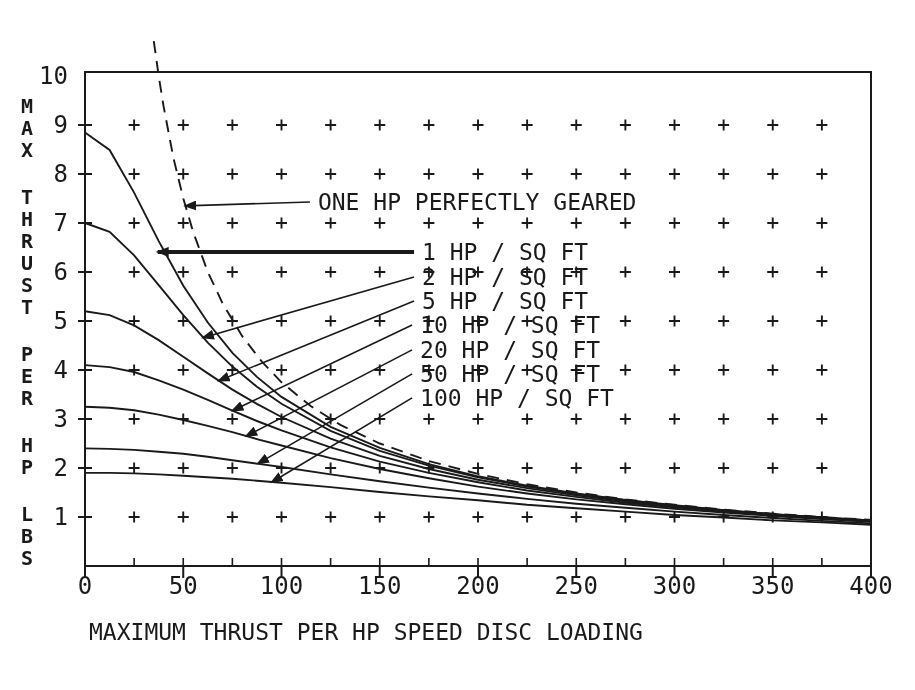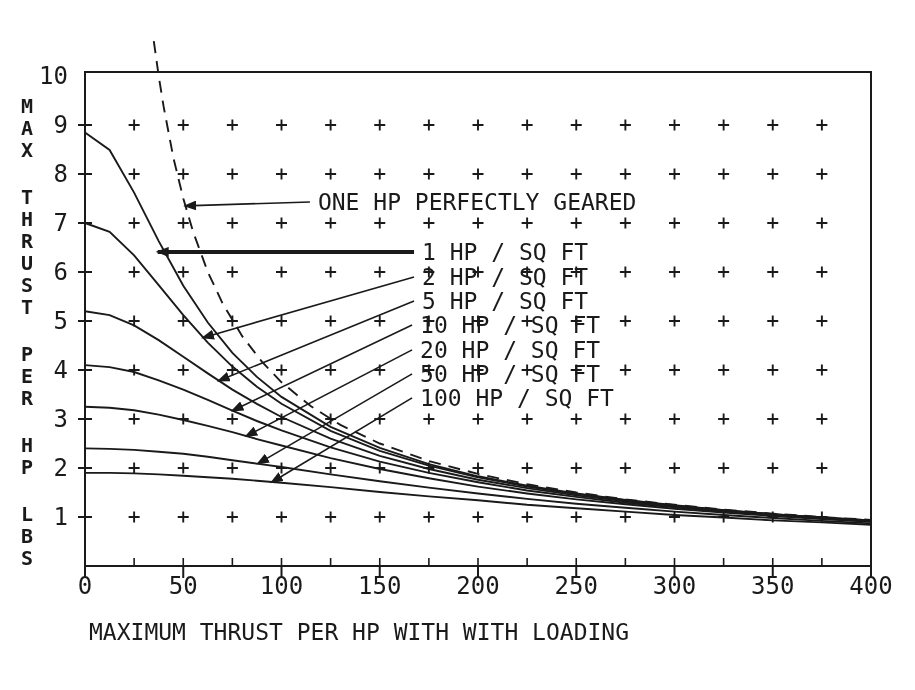--- a/index.html
+++ b/index.html
@@ -98,14 +98,14 @@
       <div class="yletter" style="top: 296px;">T</div>
       <div class="yletter" style="top: 343px;">P</div>
       <div class="yletter" style="top: 365px;">E</div>
       <div class="yletter" style="top: 387px;">R</div>
       <div class="yletter" style="top: 434px;">H</div>
       <div class="yletter" style="top: 456px;">P</div>
       <div class="yletter" style="top: 503px;">L</div>
       <div class="yletter" style="top: 525px;">B</div>
       <div class="yletter" style="top: 547px;">S</div>
     </div>
-  <div class="caption">MAXIMUM THRUST PER HP WITH WITH LOADING</div>
+  <div class="caption">MAXIMUM THRUST PER HP SPEED DISC LOADING</div>
 </div>
 
 </body></html>

